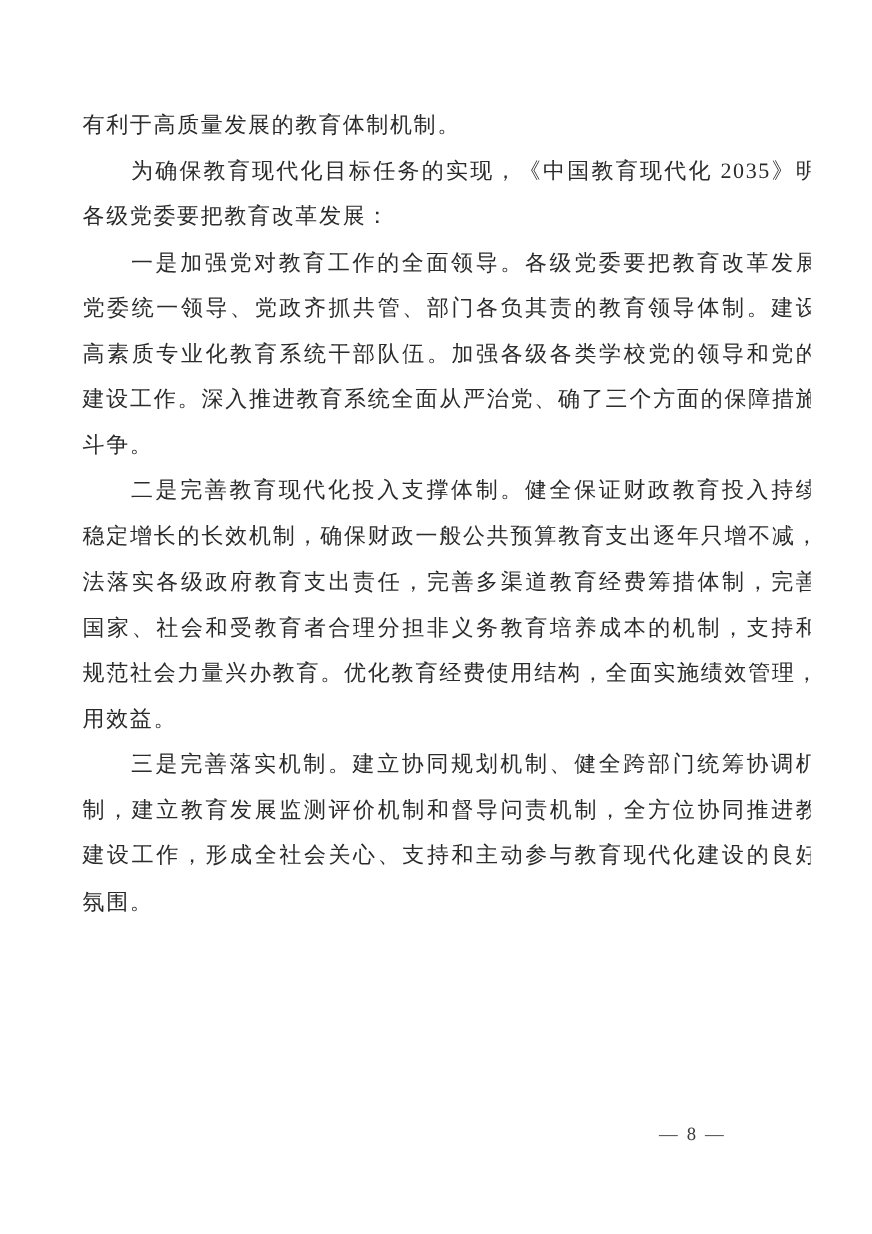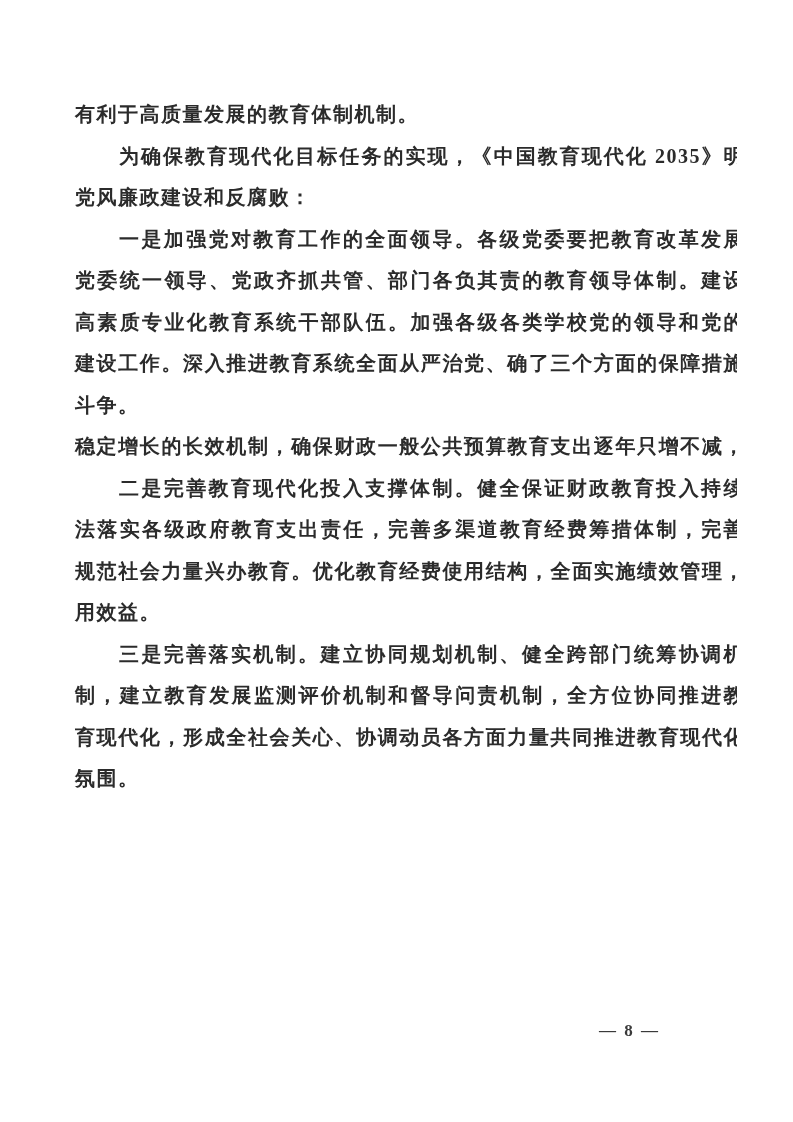--- a/index.html
+++ b/index.html
@@ -8,21 +8,20 @@
     background: #ffffff;
   }
   .page {
     position: relative;
     width: 737px;
     height: 1122px;
     background: #ffffff;
     overflow: hidden;
     font-family: "Liberation Serif", "DejaVu Serif", serif;
     color: #2b2b2b;
-    font-weight: bold;
   }
   .text-block {
     position: absolute;
     top: 94px;
     left: 75px;
     width: 670px;
   }
   .line {
     font-size: 20px;
     line-height: 41.5px;
@@ -49,30 +48,31 @@
     font-family: "Liberation Serif", "DejaVu Serif", serif;
   }
 </style>
 </head>
 <body>
 
 <div class="page">
   <div class="text-block">
       <div class="line">有利于高质量发展的教育体制机制。</div>
       <div class="line indent stretch">为确保教育现代化目标任务的实现，《中国教育现代化 2035》明</div>
-      <div class="line">党风廉政建设和反腐败：</div>
+      <div class="line">各级党委要把教育改革发展：</div>
       <div class="line indent stretch">一是加强党对教育工作的全面领导。各级党委要把教育改革发展</div>
       <div class="line stretch">党委统一领导、党政齐抓共管、部门各负其责的教育领导体制。建设</div>
       <div class="line stretch">高素质专业化教育系统干部队伍。加强各级各类学校党的领导和党的</div>
       <div class="line stretch">建设工作。深入推进教育系统全面从严治党、确了三个方面的保障措施</div>
       <div class="line">斗争。</div>
+      <div class="line indent stretch">二是完善教育现代化投入支撑体制。健全保证财政教育投入持续</div>
       <div class="line stretch">稳定增长的长效机制，确保财政一般公共预算教育支出逐年只增不减，</div>
-      <div class="line indent stretch">二是完善教育现代化投入支撑体制。健全保证财政教育投入持续</div>
       <div class="line stretch">法落实各级政府教育支出责任，完善多渠道教育经费筹措体制，完善</div>
+      <div class="line stretch">国家、社会和受教育者合理分担非义务教育培养成本的机制，支持和</div>
       <div class="line stretch">规范社会力量兴办教育。优化教育经费使用结构，全面实施绩效管理，</div>
       <div class="line">用效益。</div>
       <div class="line indent stretch">三是完善落实机制。建立协同规划机制、健全跨部门统筹协调机</div>
       <div class="line stretch">制，建立教育发展监测评价机制和督导问责机制，全方位协同推进教</div>
-      <div class="line stretch">育现代化，形成全社会关心、协调动员各方面力量共同推进教育现代化</div>
+      <div class="line stretch">建设工作，形成全社会关心、支持和主动参与教育现代化建设的良好</div>
       <div class="line">氛围。</div>
     </div>
   <div class="footer">— 8 —</div>
 </div>
 
 </body></html>

